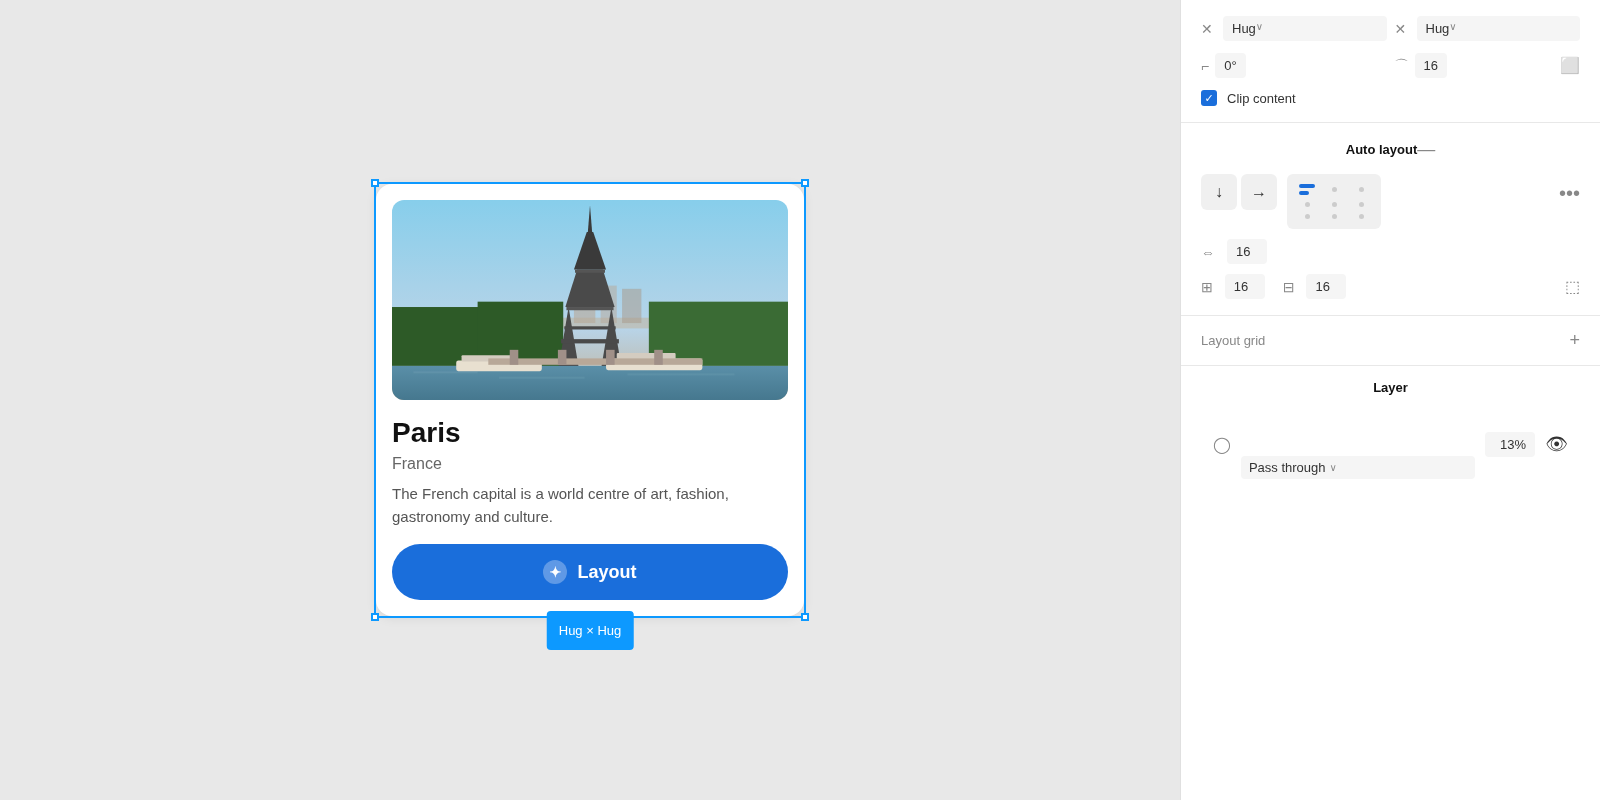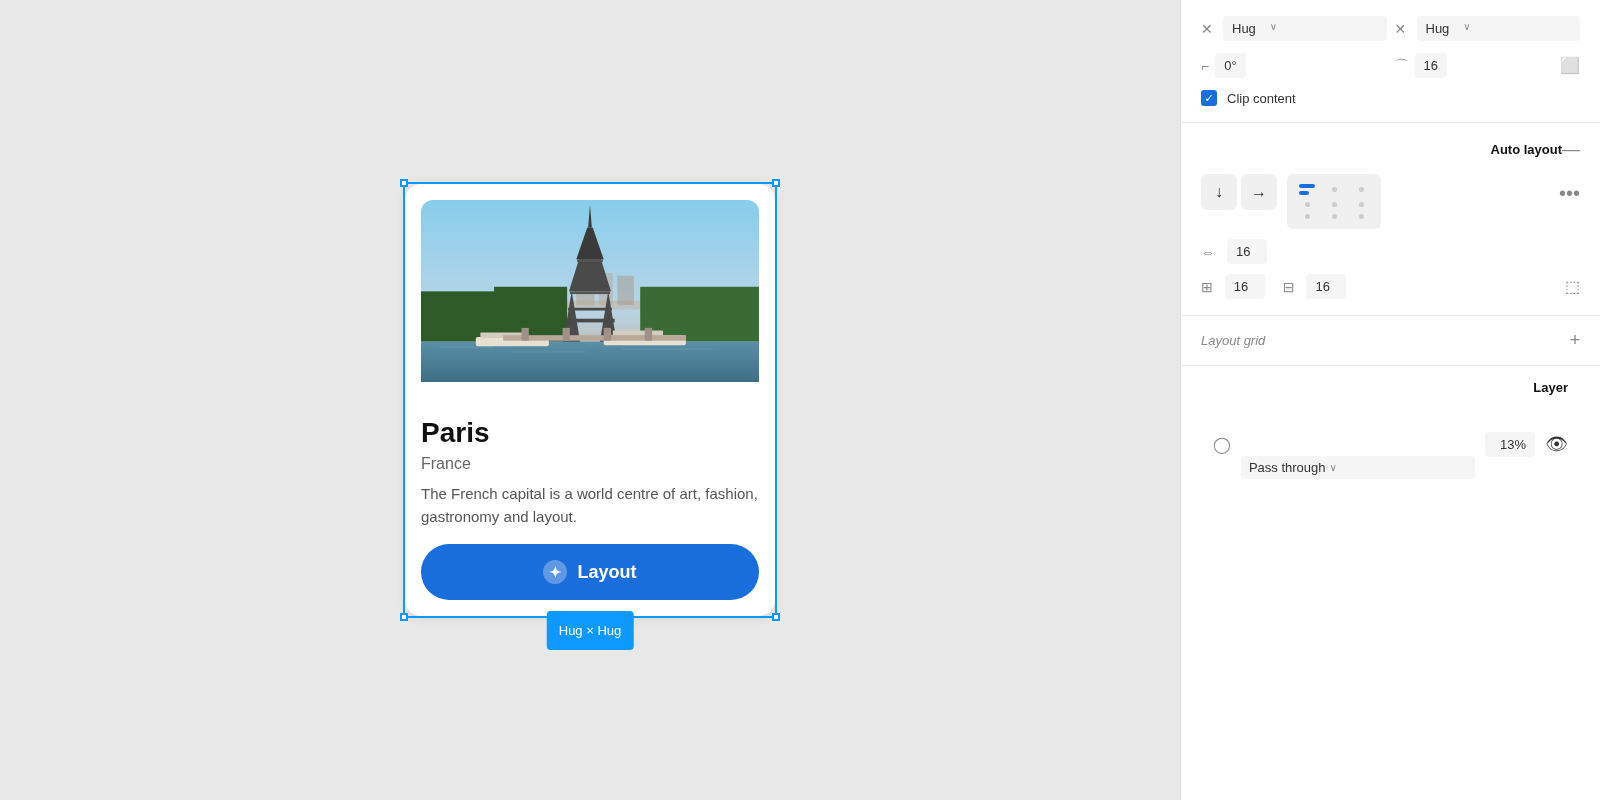--- a/index.html
+++ b/index.html
@@ -62,21 +62,21 @@
       font-weight: 500;
       padding: 12px 12px;
       border-radius: 4px;
       white-space: nowrap;
     }
 
     
     .card {
       background: white;
       border-radius: 16px;
-      width: 370px;
+      width: 428px;
       padding: 16px;
       display: flex;
       flex-direction: column;
       gap: 16px;
       box-shadow: 0 2px 12px rgba(0,0,0,0.08);
     }
 
     .card-content {
       display: flex;
       flex-direction: column;
@@ -169,21 +169,21 @@
 
     .dim-value {
       font-size: 13px;
       color: #333;
       background: #f5f5f5;
       border: 1px solid transparent;
       border-radius: 4px;
       padding: 4px 8px;
       flex: 1;
       display: flex;
-      gap: 14px;
+      gap: 0;
     }
 
     .dim-dropdown-arrow {
       color: #888;
       font-size: 10px;
     }
 
     
     .transform-row {
       display: flex;
@@ -216,21 +216,21 @@
       justify-content: center;
       color: white;
       font-size: 11px;
       flex-shrink: 0;
     }
 
     
     .section-header {
       display: flex;
       align-items: center;
-      justify-content: flex-end;
+      justify-content: center;
       margin-bottom: 14px;
     }
 
     .section-title {
       font-size: 13px;
       font-weight: 600;
       color: #111;
     }
 
     .section-action {
@@ -299,21 +299,20 @@
     
     .layout-grid-section {
       padding: 14px 20px;
       border-bottom: 1px solid #e8e8e8;
     }
 
     .layout-grid-header {
       display: flex;
       align-items: center;
       justify-content: space-between;
-      font-style: italic;
     }
 
     
     .layer-section {
       padding: 14px 32px;
     }
 
     .layer-row {
       display: flex;
       align-items: center;
@@ -443,21 +442,21 @@
           <rect x="110" y="140" width="8" height="14" fill="#a09088"></rect>
           <rect x="155" y="140" width="8" height="14" fill="#a09088"></rect>
           <rect x="200" y="140" width="8" height="14" fill="#a09088"></rect>
           <rect x="245" y="140" width="8" height="14" fill="#a09088"></rect>
         </svg>
       </div>
 
       <div class="card-content">
         <div class="city-name">Paris</div>
         <div class="country-name">France</div>
-        <div class="description">The French capital is a world centre of art, fashion, gastronomy and layout.</div>
+        <div class="description">The French capital is a world centre of art, fashion, gastronomy and culture.</div>
       </div>
 
       <button class="explore-btn">
         <span class="compass-icon">✦</span>
         <span>Layout</span>
       </button>
     </div>
 
     <div class="hug-label">Hug × Hug</div>
   </div>

